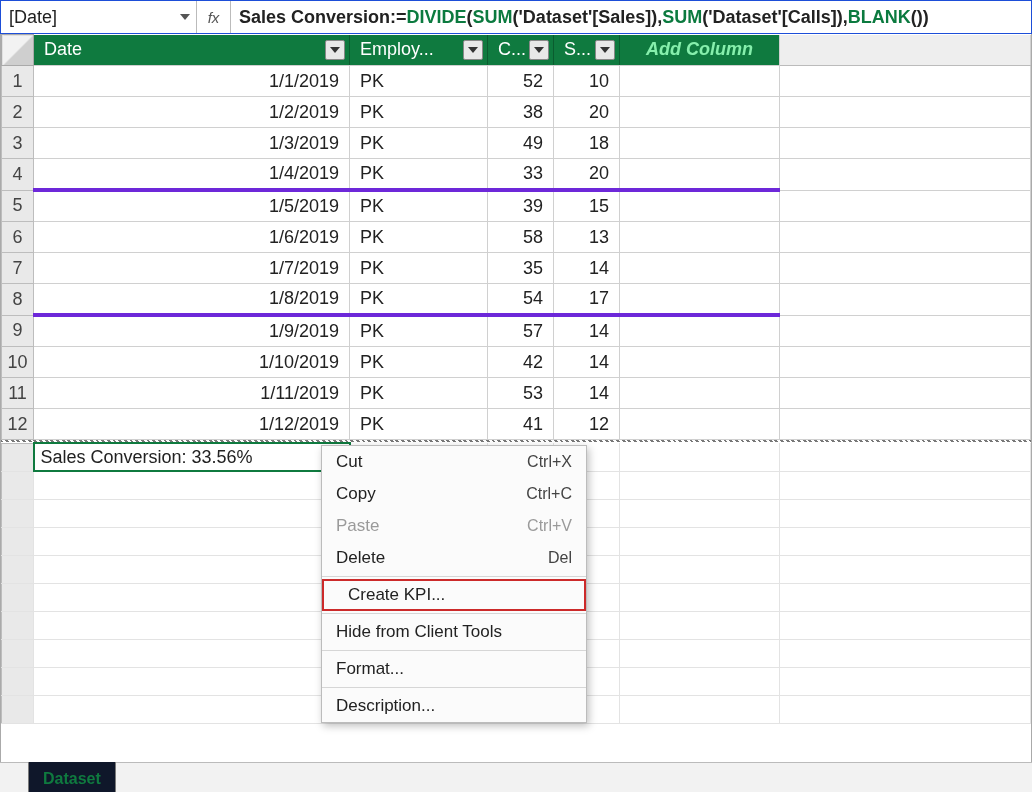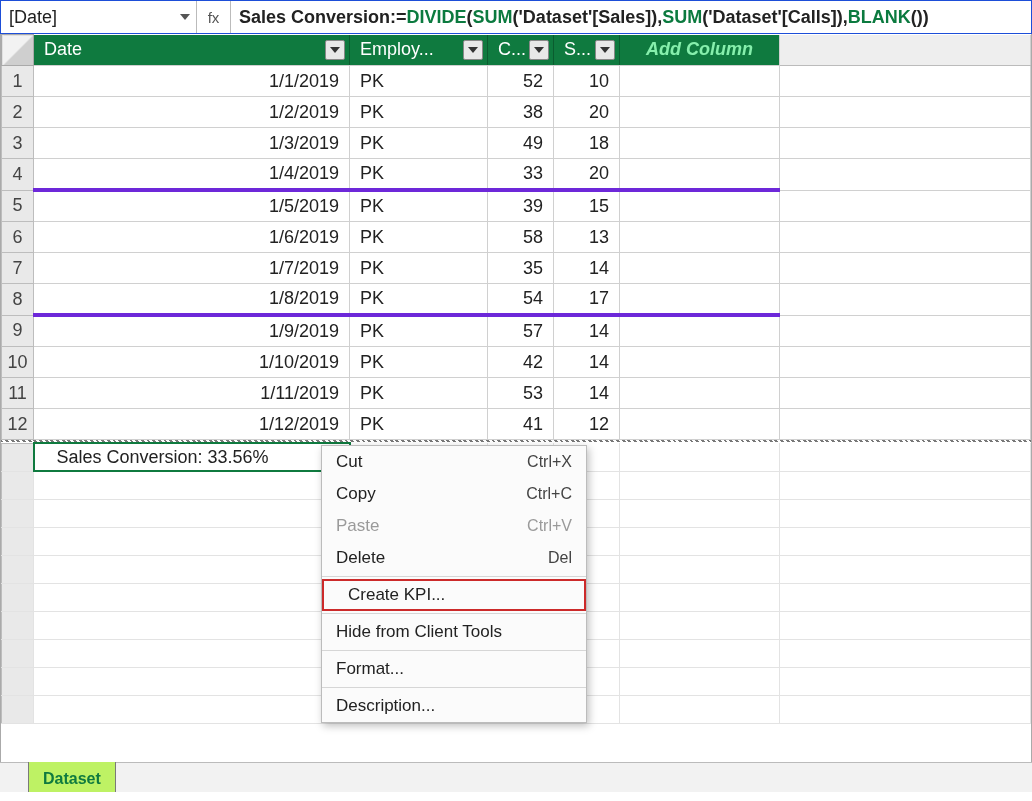--- a/index.html
+++ b/index.html
@@ -28,20 +28,21 @@
     position: relative;
   }
   .name-box .dd {
     position: absolute; right: 4px; top: 50%; transform: translateY(-50%);
     width: 14px; height: 14px; display:flex; align-items:center; justify-content:center;
   }
   .fx-cell {
     width: 34px;
     border-right: 1px solid #bbb;
     display:flex; align-items:center; justify-content:center;
+    font-style: italic;
     color: #555;
     font-size: 15px;
   }
   .formula-input {
     flex: 1;
     padding: 4px 8px;
     display:flex; align-items:center;
     white-space: nowrap;
     overflow: hidden;
     font-size: 18px;
@@ -144,21 +145,21 @@
     width: 100%;
     table-layout: fixed;
   }
   .measure-table td {
     border-right: 1px solid #e3e3e3;
     border-bottom: 1px solid #e3e3e3;
     height: 28px;
   }
   .measure-cell {
     border: 2px solid #0f7a3f !important;
-    padding: 2px 22px;
+    padding: 2px 6px;
     font-size: 18px;
     background:#fff;
   }
 
   
   .context-menu {
     position: absolute;
     left: 320px;
     top: 3px;
     width: 266px;
@@ -192,21 +193,21 @@
     border-top: 1px solid #bbb;
     height: 30px;
     display: flex;
     align-items: flex-end;
     padding-left: 28px;
     background: #f2f2f2;
   }
   .sheet-tab {
     border: 1px solid #7a7a7a;
     border-bottom: none;
-    background: #bef264;
+    background: #0f172a;
     color: #0f7a3f;
     font-weight: 600;
     padding: 18px 14px 4px;
     font-size: 16px;
     border-radius: 2px 2px 0 0;
   }
 </style>
 </head>
 <body>
 

